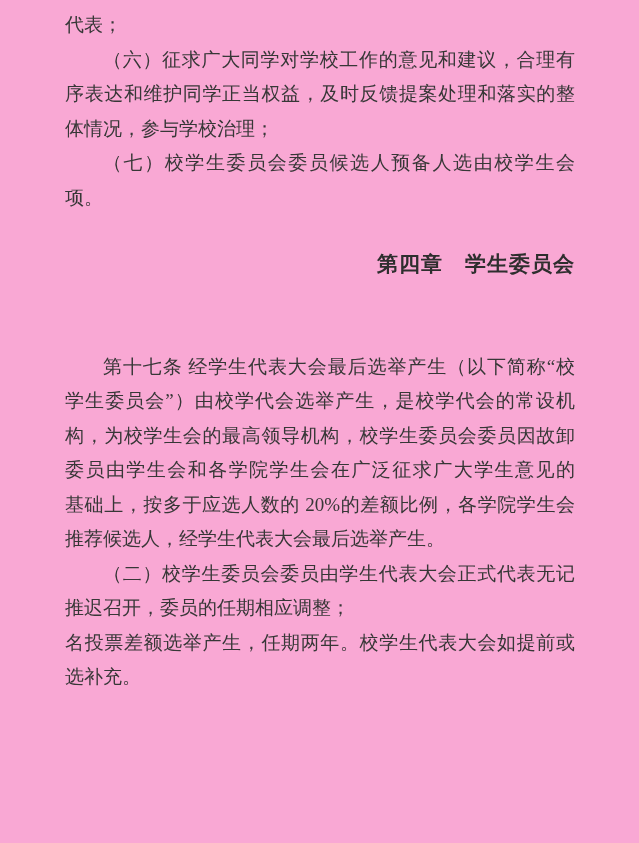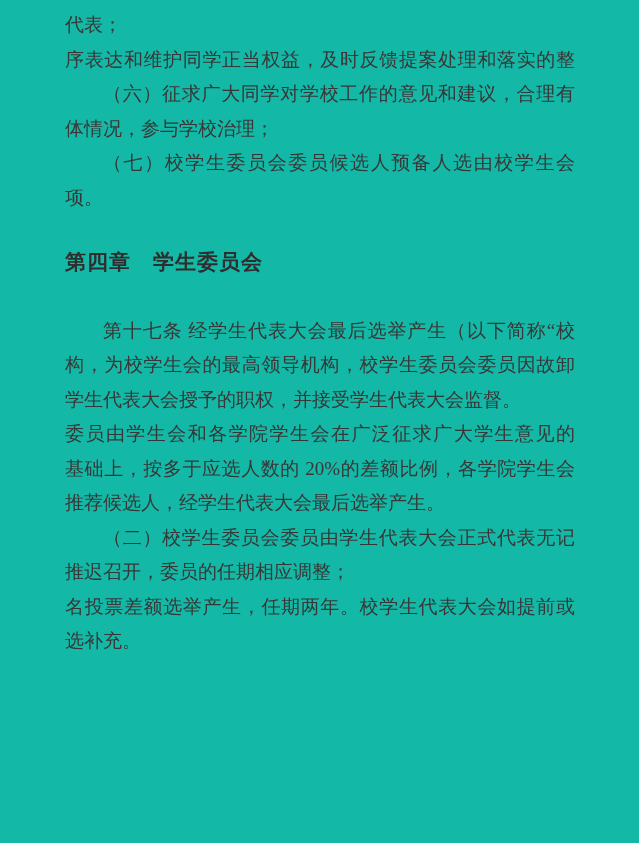--- a/index.html
+++ b/index.html
@@ -5,21 +5,21 @@
   html, body {
     margin: 0;
     padding: 0;
     background: #ffffff;
   }
   .page {
     position: relative;
     width: 639px;
     height: 843px;
     box-sizing: border-box;
-    background: #14b8a6;
+    background: #f9a8d4;
     padding: 8px 64px 0 65px;
     overflow: hidden;
     font-family: "Liberation Serif", "DejaVu Serif", serif;
     font-size: 19px;
     line-height: 34.5px;
     color: #373737;
   }
   .line {
     text-align: justify;
     text-align-last: justify;
@@ -27,48 +27,48 @@
     height: 34.5px;
     overflow: hidden;
   }
   .line.indent {
     text-indent: 2em;
   }
   .line.last {
     text-align-last: left;
   }
   .heading {
-    margin: 32px 0 32px 0;
+    margin: 32px 0 68px 0;
     height: 34.5px;
     line-height: 34.5px;
-    text-align: left;
-    font-family: Liberation Mono, monospace;
+    text-align: right;
+    font-family: Liberation Serif, serif;
     font-weight: 700;
     font-size: 21px;
     color: #2e2e2e;
     letter-spacing: 1px;
   }
 </style>
 </head>
 <body>
 
 <div class="page">
 
   <div class="line last">代表；</div>
+  <div class="line indent">（六）征求广大同学对学校工作的意见和建议，合理有</div>
   <div class="line">序表达和维护同学正当权益，及时反馈提案处理和落实的整</div>
-  <div class="line indent">（六）征求广大同学对学校工作的意见和建议，合理有</div>
   <div class="line last">体情况，参与学校治理；</div>
   <div class="line indent">（七）校学生委员会委员候选人预备人选由校学生会</div>
   <div class="line last">项。</div>
 
   <div class="heading">第四章　学生委员会</div>
 
   <div class="line indent">第十七条 经学生代表大会最后选举产生（以下简称“校</div>
+  <div class="line">学生委员会”）由校学代会选举产生，是校学代会的常设机</div>
   <div class="line">构，为校学生会的最高领导机构，校学生委员会委员因故卸免</div>
-  <div class="line last">学生代表大会授予的职权，并接受学生代表大会监督。</div>
   <div class="line">委员由学生会和各学院学生会在广泛征求广大学生意见的</div>
   <div class="line">基础上，按多于应选人数的 20%的差额比例，各学院学生会</div>
   <div class="line last">推荐候选人，经学生代表大会最后选举产生。</div>
   <div class="line indent">（二）校学生委员会委员由学生代表大会正式代表无记</div>
   <div class="line last">推迟召开，委员的任期相应调整；</div>
   <div class="line">名投票差额选举产生，任期两年。校学生代表大会如提前或</div>
   <div class="line last">选补充。</div>
 
 </div>
 

